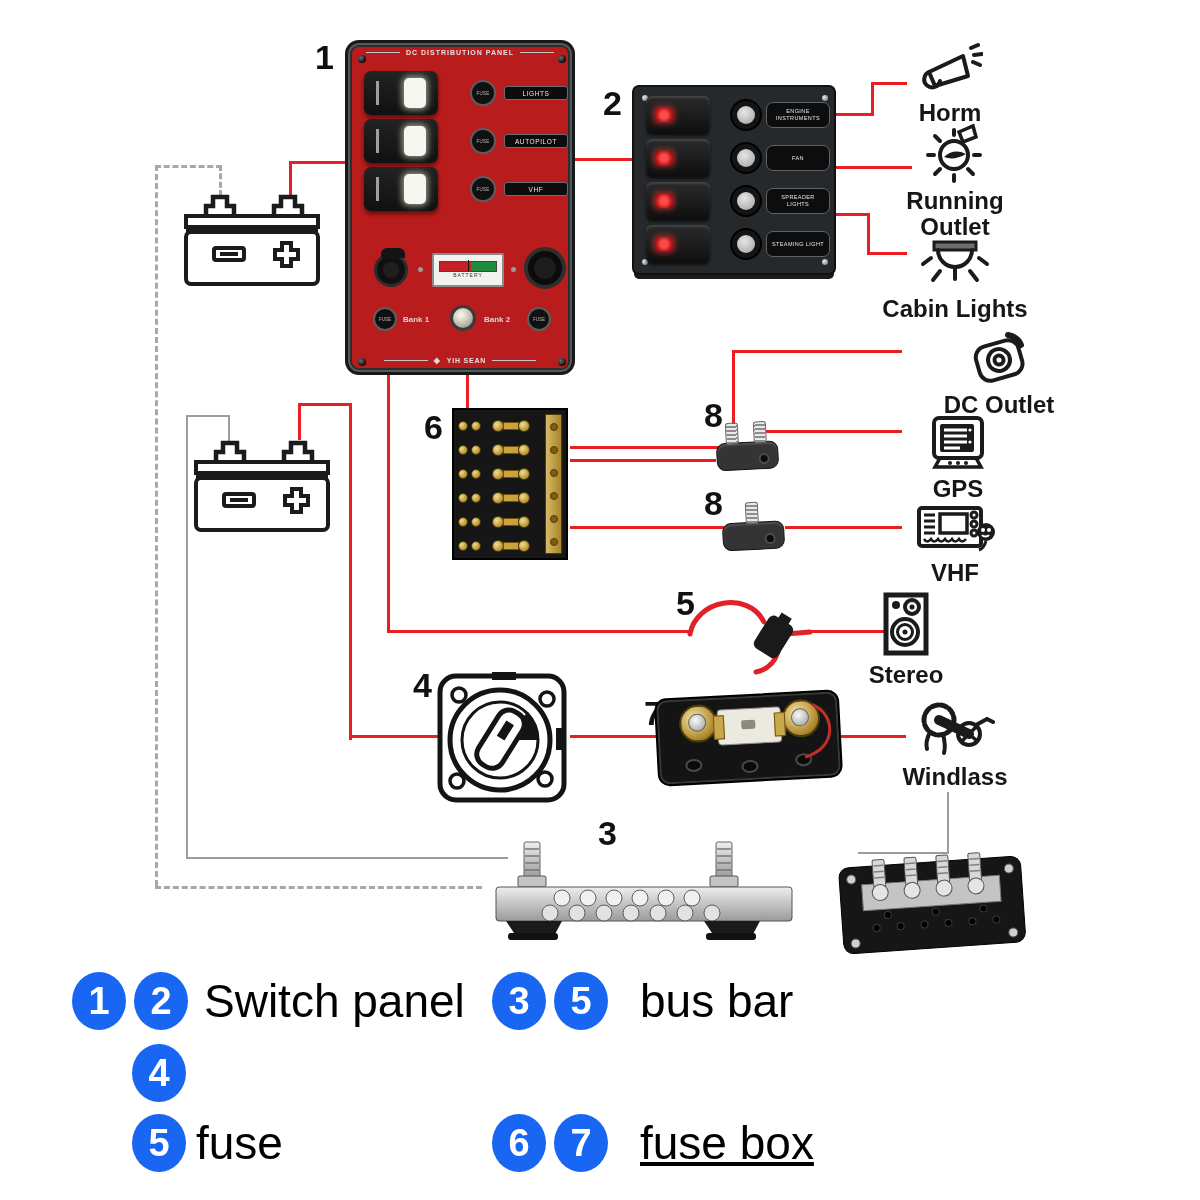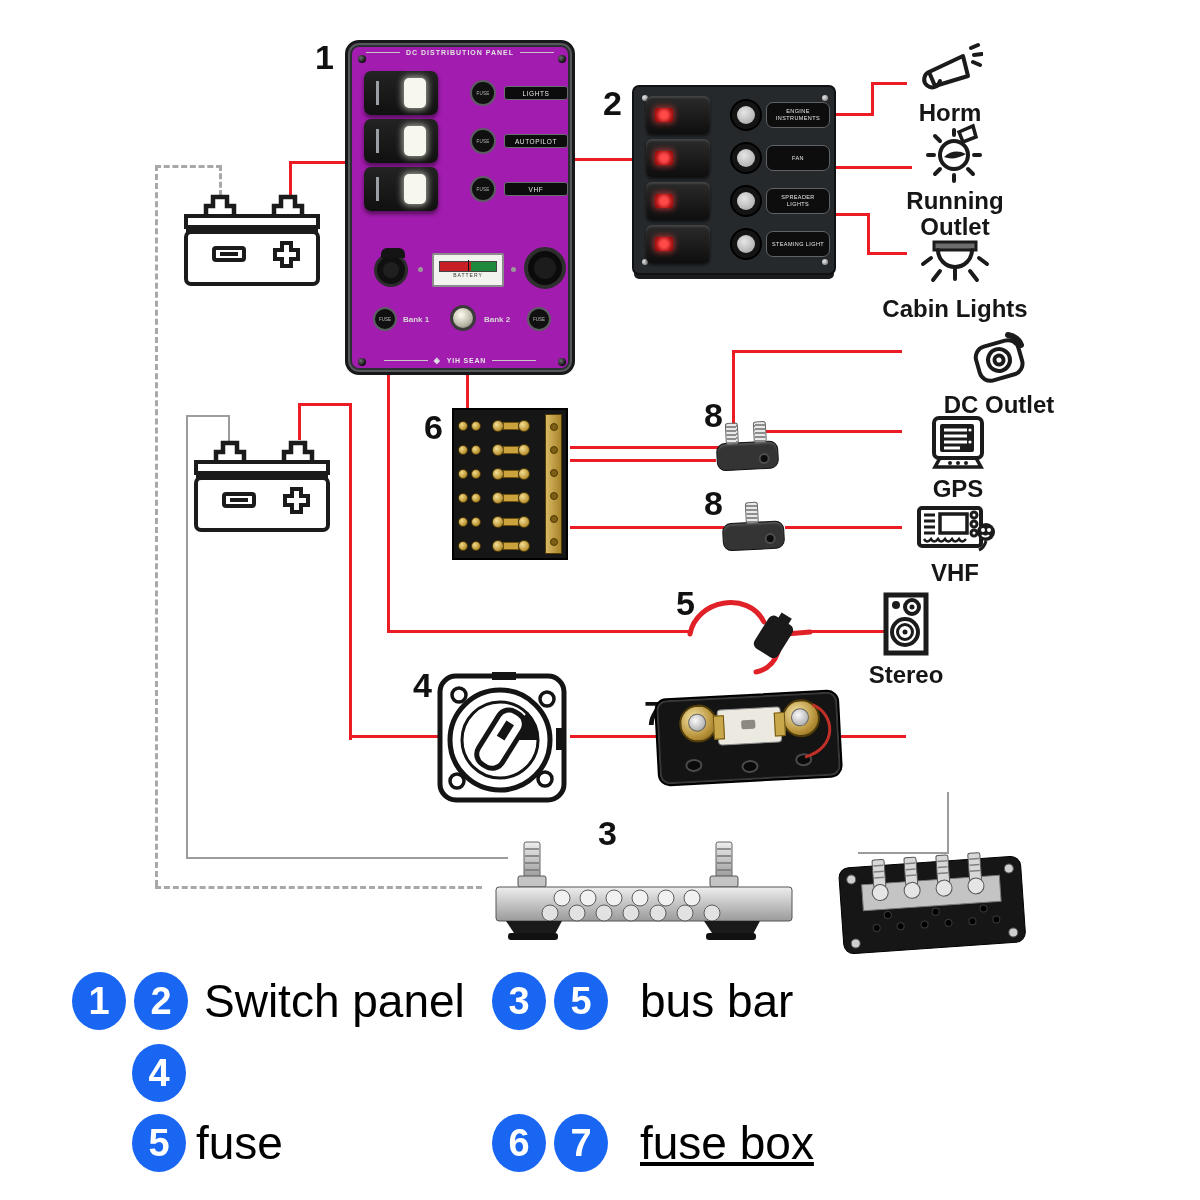--- a/index.html
+++ b/index.html
@@ -8,21 +8,21 @@
 
   
   .wr{position:absolute;background:#ec1c24;}
   .wg{position:absolute;background:#9c9c9c;}
   .wgd-v{position:absolute;border-left:3px dashed #a8a8a8;}
   .wgd-h{position:absolute;border-top:3px dashed #a8a8a8;}
 
   .item-num{position:absolute;font-size:34px;font-weight:700;color:#111;}
 
   
-  .panel1{position:absolute;left:345px;top:40px;width:230px;height:335px;background:#a21caf;border:3px solid #17181a;border-radius:14px;box-sizing:border-box;box-shadow:inset 0 0 0 2px #55595c, inset 0 0 0 4px #2c2f31;}
+  .panel1{position:absolute;left:345px;top:40px;width:230px;height:335px;background:#b91c1c;border:3px solid #17181a;border-radius:14px;box-sizing:border-box;box-shadow:inset 0 0 0 2px #55595c, inset 0 0 0 4px #2c2f31;}
   .p1-title{position:absolute;top:6px;left:0;right:0;display:flex;align-items:center;justify-content:center;gap:6px;color:#e3e3e3;font-size:7px;letter-spacing:1px;font-weight:700;}
   .p1-title .hline{width:34px;height:1px;background:#c7c7c7;}
   .screw{position:absolute;width:8px;height:8px;border-radius:50%;background:radial-gradient(circle at 35% 35%,#6a6d70,#0c0c0c 70%);}
   .rocker1{position:absolute;left:16px;width:74px;height:44px;background:linear-gradient(#232323,#101010);border-radius:7px;box-shadow:0 3px 4px rgba(0,0,0,.5);}
   .rocker1 .slit{position:absolute;left:12px;top:10px;width:3px;height:24px;background:#9aa0a6;}
   .rocker1 .key{position:absolute;left:40px;top:7px;width:22px;height:30px;border-radius:5px;background:#f7f6ef;box-shadow:0 0 6px 2px rgba(255,255,240,.55);}
   .fusec{position:absolute;width:26px;height:26px;border-radius:50%;background:#101010;border:2px solid #5c5f62;box-sizing:border-box;display:flex;align-items:center;justify-content:center;color:#b9b9b9;font-size:4.5px;letter-spacing:.3px;}
   .pill1{position:absolute;left:156px;width:64px;height:14px;background:#0c0c0c;border:1px solid #6a6d70;border-radius:3px;color:#e8e8e8;font-size:6.5px;display:flex;align-items:center;justify-content:center;letter-spacing:.6px;box-sizing:border-box;}
   .socketL{position:absolute;left:26px;top:210px;width:34px;height:34px;border-radius:50%;background:#101010;border:3px solid #2c2c2c;box-sizing:border-box;}
   .socketL:before{content:"";position:absolute;left:6px;top:6px;width:16px;height:16px;border-radius:50%;background:#1f1f1f;}
@@ -555,20 +555,33 @@
         <circle cx="31" cy="17" r="7" stroke-width="4"></circle>
         <circle cx="31" cy="17" r="2.5" fill="#1b1b1b" stroke="none"></circle>
         <circle cx="24" cy="42" r="13" stroke-width="4"></circle>
         <circle cx="24" cy="42" r="7.5" stroke-width="3"></circle>
         <circle cx="24" cy="42" r="2.5" fill="#1b1b1b" stroke="none"></circle>
       </svg>
     </div>
     <div class="load-label">Stereo</div>
   </div>
 
+  <div class="load" style="left:880px;top:696px;">
+    <div>
+      <svg width="80" height="64" viewBox="0 0 80 64" fill="none" stroke="#1b1b1b" stroke-width="5" stroke-linecap="round">
+        <circle cx="24" cy="24" r="15" stroke-dasharray="6 3"></circle>
+        <path d="M24 24 L54 38" stroke-width="10"></path>
+        <circle cx="54" cy="38" r="11" stroke-width="4"></circle>
+        <path d="M47 32 l14 12 M61 31 l-14 14" stroke-width="3.5"></path>
+        <path d="M61 29 l11 -6 M72 23 l6 3" stroke-width="4"></path>
+        <path d="M15 36 q-5 10 -3 17 M28 38 q3 12 1 19" stroke-width="4"></path>
+      </svg>
+    </div>
+    <div class="load-label">Windlass</div>
+  </div>
 
   <div class="lgroup" style="left:72px;top:972px;">
     <span class="badge">1</span>
     <span class="badge">2</span>
     <span class="ltext">Switch panel</span>
   </div>
   <div class="lgroup" style="left:492px;top:972px;">
     <span class="badge">3</span>
     <span class="badge">5</span>
     <span class="ltext" style="margin-left:24px;">bus bar</span>

